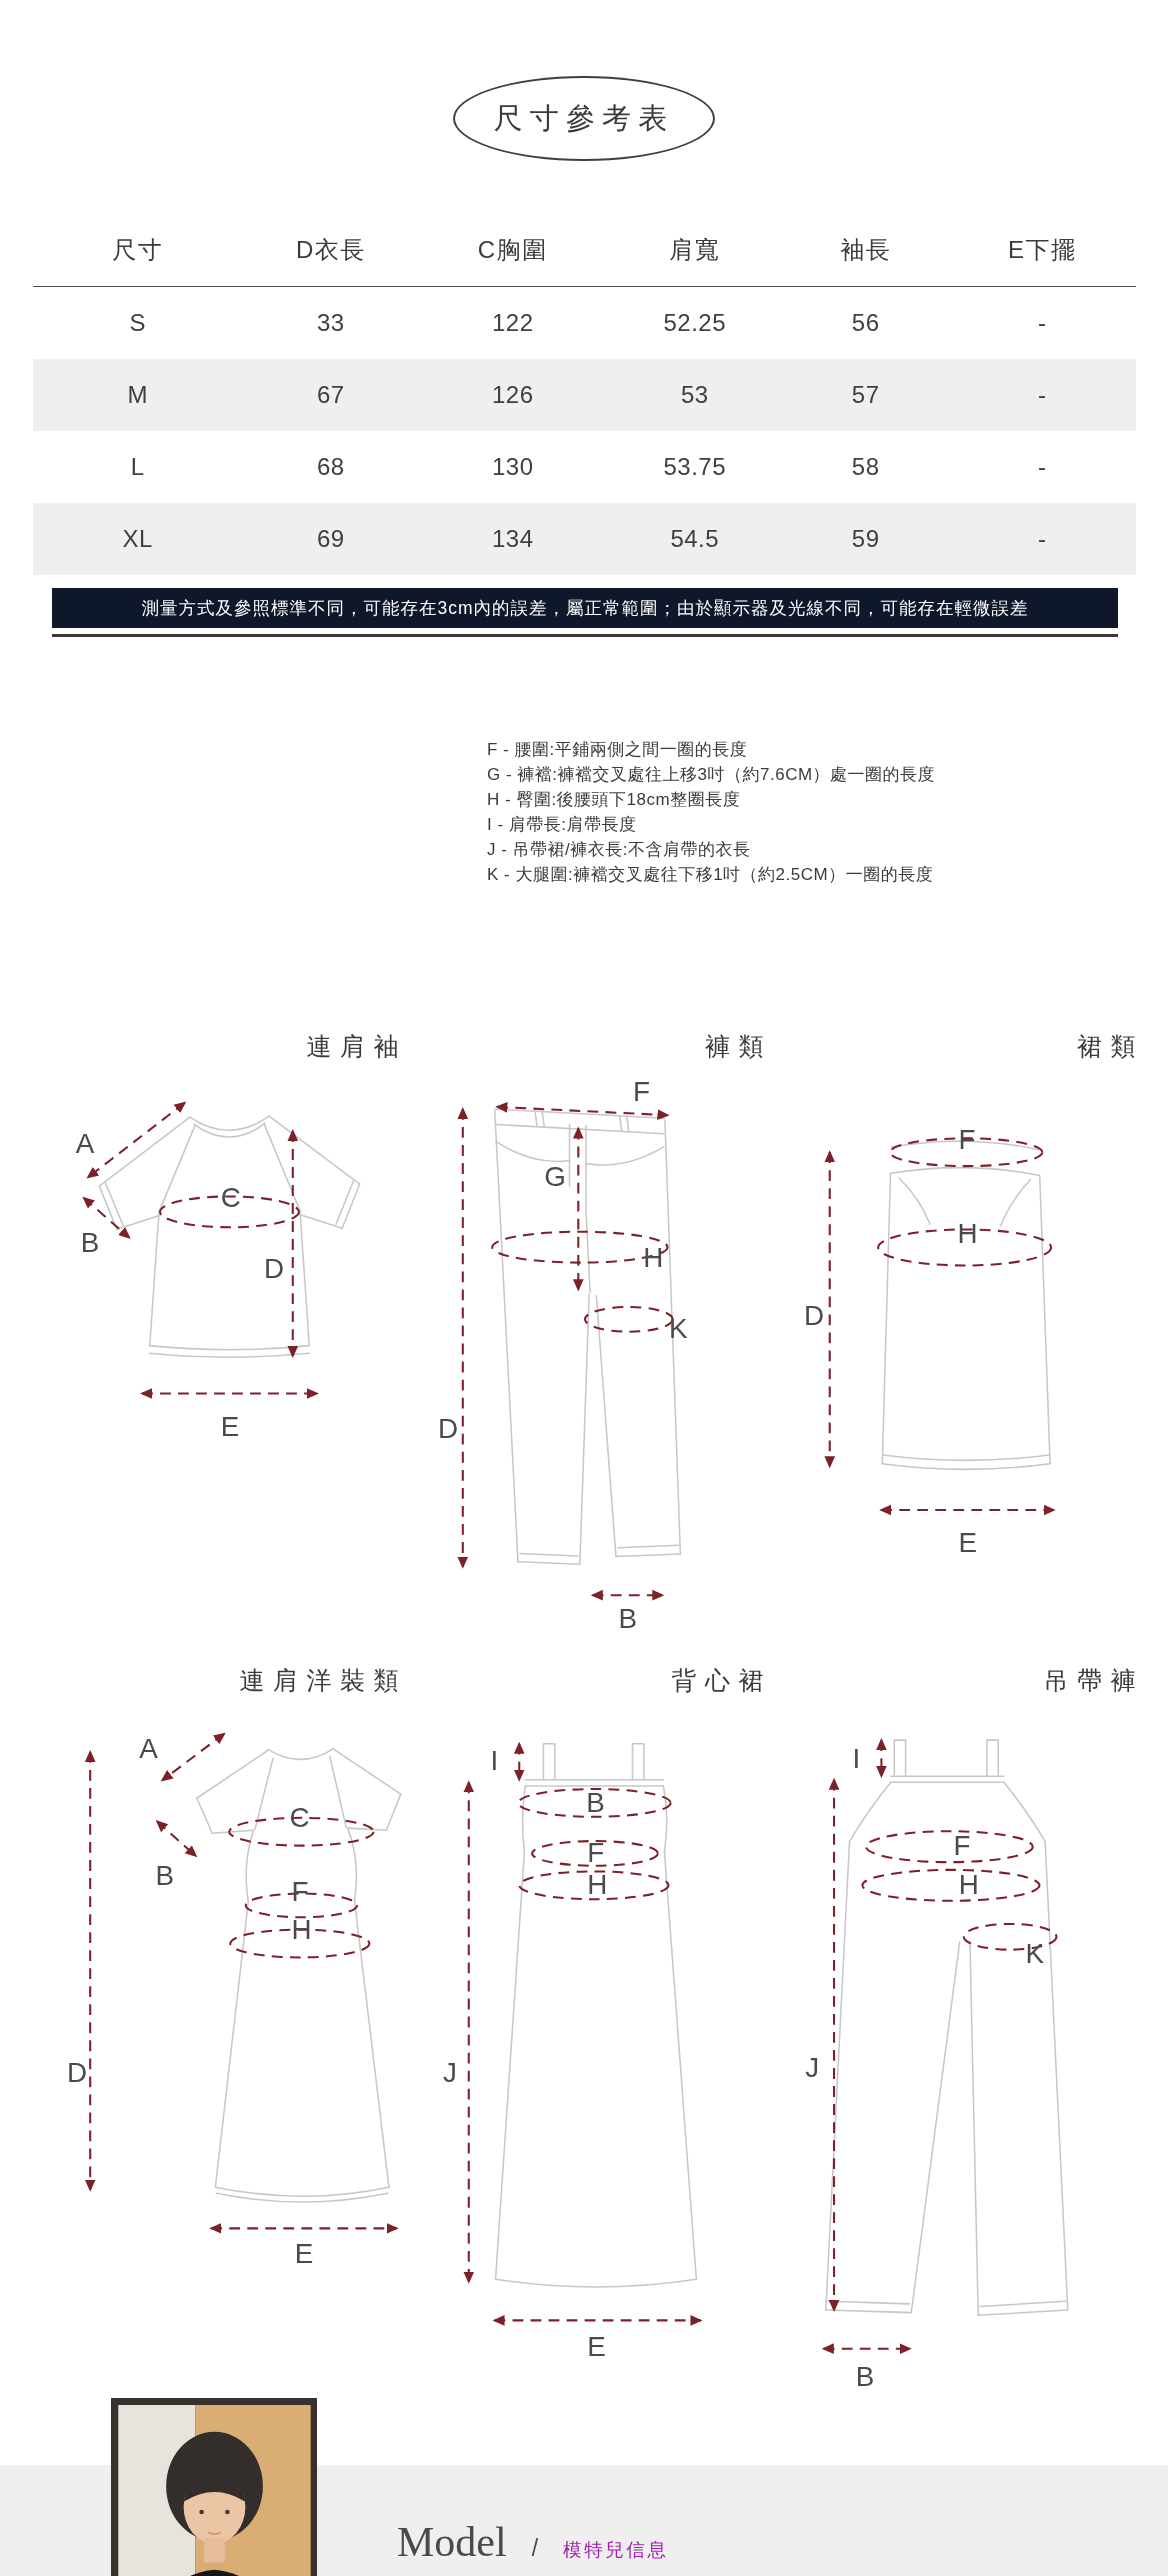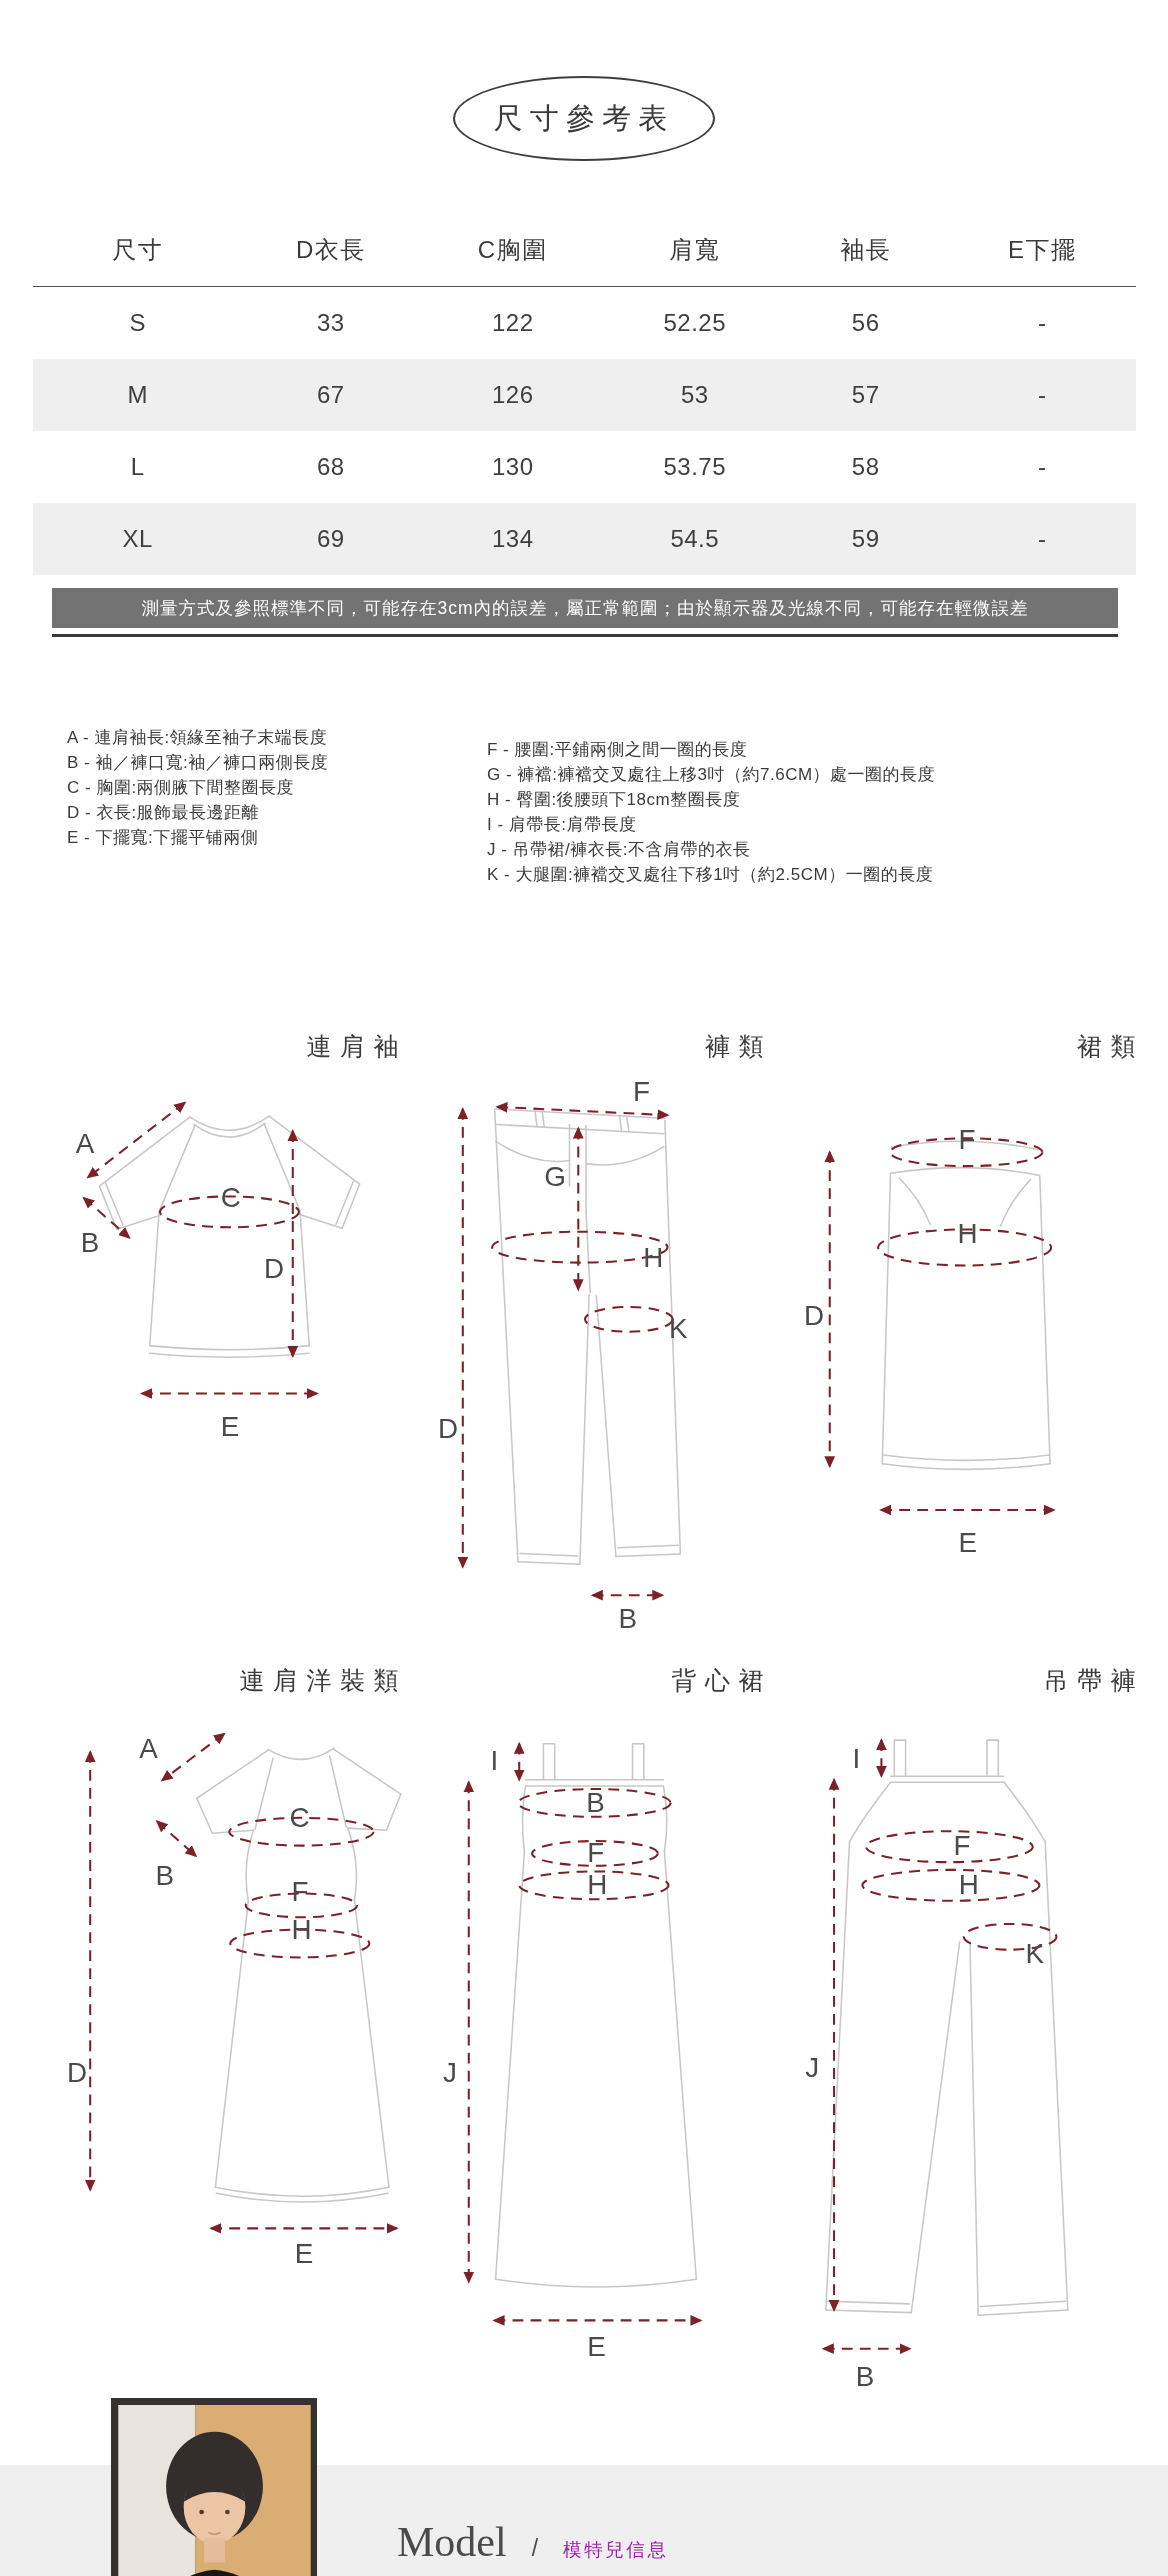--- a/index.html
+++ b/index.html
@@ -14,21 +14,21 @@
   .size-table{top:214px;left:33px;right:32px;}
   .thead{display:grid;grid-template-columns:19% 16% 17% 16% 15% 17%;height:72px;align-items:center;
     font-size:24px;font-weight:500;letter-spacing:1.5px;color:#3b3b3b;}
   .thead div{text-align:center;}
   .tbody{border-top:1.5px solid #4f4f4f;}
   .trow{display:grid;grid-template-columns:19% 16% 17% 16% 15% 17%;height:72px;align-items:center;
     font-size:24px;color:#3f3f3f;}
   .trow div{text-align:center;letter-spacing:0.5px;}
   .trow.shade{background:#efefef;}
 
-  .notice{top:588px;left:52px;right:50px;height:40px;background:#737373;color:#ffffff;
+  .notice{top:588px;left:52px;right:50px;height:40px;background:#0f172a;color:#ffffff;
     display:flex;align-items:center;justify-content:center;font-size:17.5px;letter-spacing:1px;white-space:nowrap;}
   .notice-line{top:634px;left:52px;right:50px;height:2.6px;background:#3d3939;}
 
   .defs{top:725px;font-size:17px;line-height:25px;letter-spacing:0.5px;color:#3b3b3b;}
   .defs.left{left:67px;}
   .defs.right{left:487px;margin-top:12px;}
   .defs div{white-space:nowrap;}
 
   .sec-title{font-size:25px;letter-spacing:0.34em;font-weight:500;color:#3b3b3b;text-align:right;white-space:nowrap;}
   .st1{top:1030px;left:52px;width:355px;} .st2{top:1030px;left:422px;width:350px;} .st3{top:1030px;left:804px;width:340px;}
@@ -109,27 +109,20 @@
         <div>54.5</div>
         <div>59</div>
         <div>-</div>
       </div>
     </div>
   </div>
 
   <div class="abs notice">測量方式及參照標準不同，可能存在3cm內的誤差，屬正常範圍；由於顯示器及光線不同，可能存在輕微誤差</div>
   <div class="abs notice-line"></div>
 
-  <div class="abs defs left">
-    <div>A - 連肩袖長:領緣至袖子末端長度</div>
-    <div>B - 袖／褲口寬:袖／褲口兩側長度</div>
-    <div>C - 胸圍:兩側腋下間整圈長度</div>
-    <div>D - 衣長:服飾最長邊距離</div>
-    <div>E - 下擺寬:下擺平铺兩側</div>
-  </div>
   <div class="abs defs right">
     <div>F - 腰圍:平鋪兩側之間一圈的長度</div>
     <div>G - 褲襠:褲襠交叉處往上移3吋（約7.6CM）處一圈的長度</div>
     <div>H - 臀圍:後腰頭下18cm整圈長度</div>
     <div>I - 肩帶長:肩帶長度</div>
     <div>J - 吊帶裙/褲衣長:不含肩帶的衣長</div>
     <div>K - 大腿圍:褲襠交叉處往下移1吋（約2.5CM）一圈的長度</div>
   </div>
 
   <div class="abs sec-title st1">連肩袖</div>

